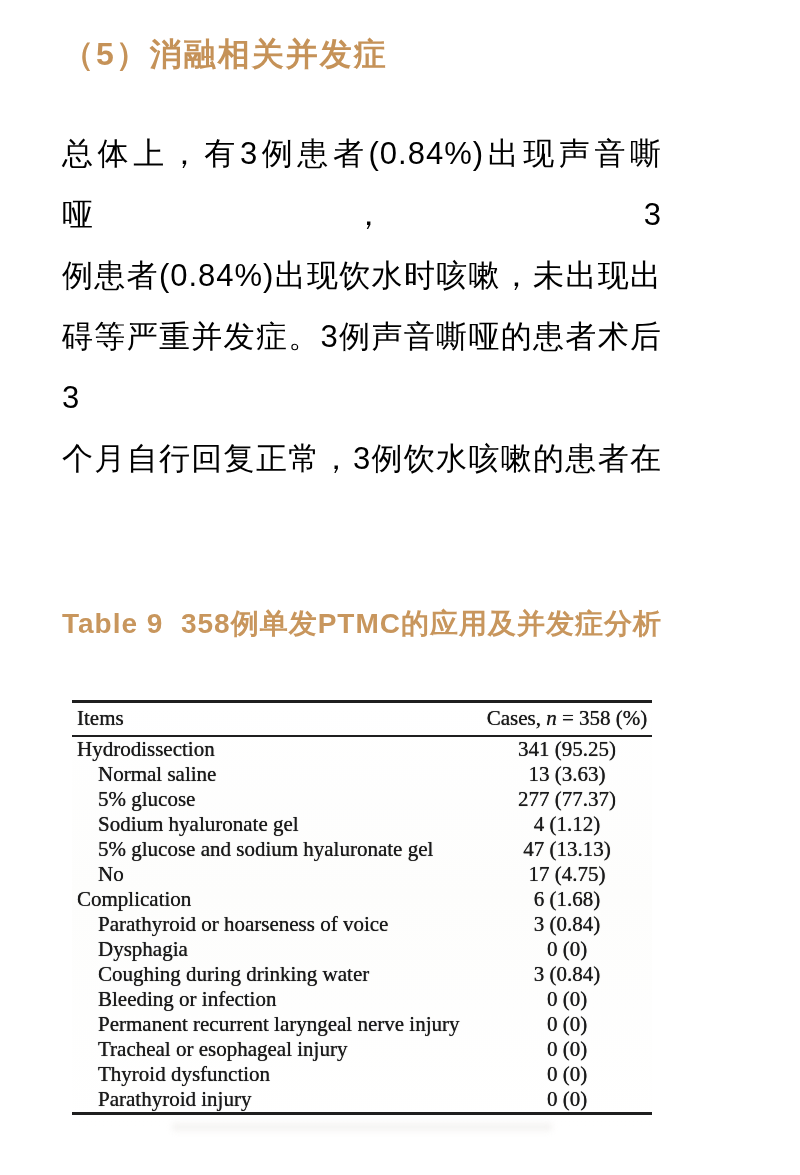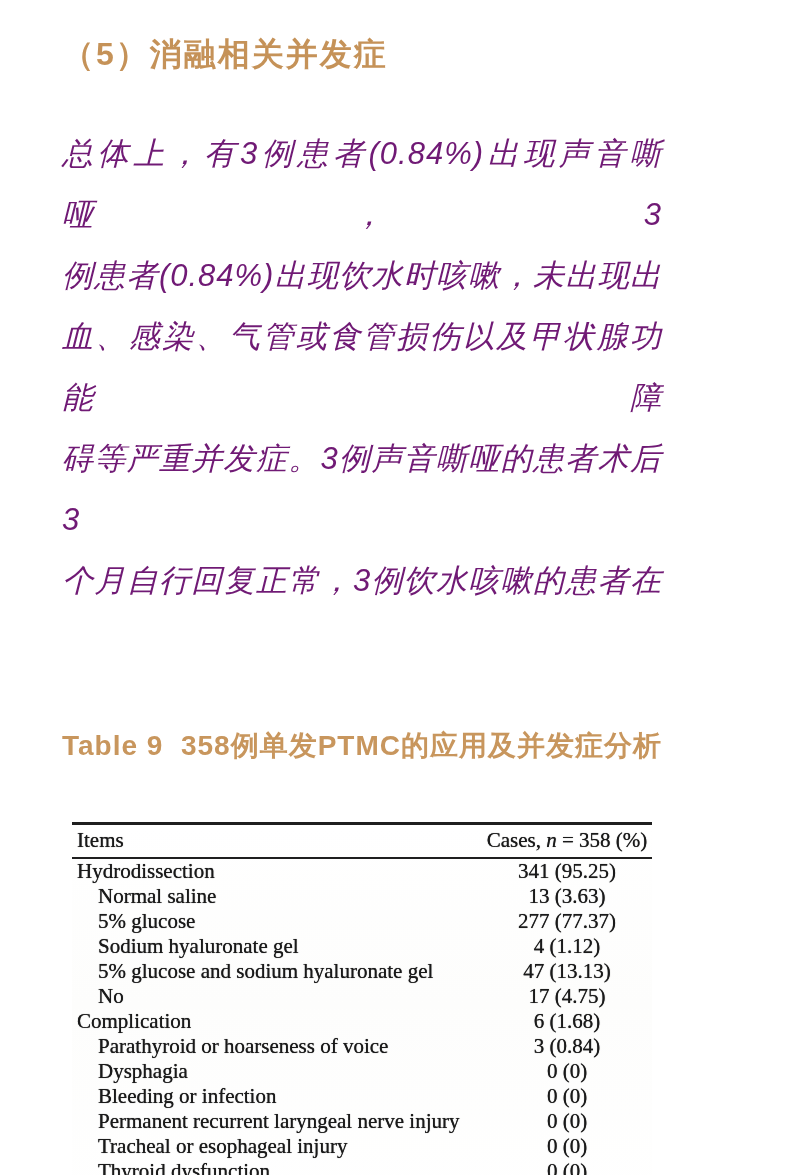--- a/index.html
+++ b/index.html
@@ -72,24 +72,23 @@
   }
 </style>
 </head>
 <body>
 
 <div class="page">
   <div class="content">
 
     <h2 class="heading" style="color: rgb(197, 146, 88);">（5）消融相关并发症</h2>
 
-    <div class="paragraph" style="color: #701a75; font-style: italic;">
+    <div class="paragraph" style="color: #000000;">
       <div class="pline">总体上，有3例患者(0.84%)出现声音嘶哑，3</div>
       <div class="pline">例患者(0.84%)出现饮水时咳嗽，未出现出</div>
-      <div class="pline">血、感染、气管或食管损伤以及甲状腺功能障</div>
       <div class="pline">碍等严重并发症。3例声音嘶哑的患者术后3</div>
       <div class="pline">个月自行回复正常，3例饮水咳嗽的患者在</div>
     </div>
 
     <div class="table-title" style="color: rgb(200, 150, 93);">Table 9  358例单发PTMC的应用及并发症分析</div>
 
     <div class="table-wrap">
       <table class="scan">
         <thead>
           <tr>
@@ -128,20 +127,24 @@
             </tr>
           <tr>
               <td class="item sub">Parathyroid or hoarseness of voice</td>
               <td class="val">3 (0.84)</td>
             </tr>
           <tr>
               <td class="item sub">Dysphagia</td>
               <td class="val">0 (0)</td>
             </tr>
           <tr>
+              <td class="item sub">Coughing during drinking water</td>
+              <td class="val">3 (0.84)</td>
+            </tr>
+          <tr>
               <td class="item sub">Bleeding or infection</td>
               <td class="val">0 (0)</td>
             </tr>
           <tr>
               <td class="item sub">Permanent recurrent laryngeal nerve injury</td>
               <td class="val">0 (0)</td>
             </tr>
           <tr>
               <td class="item sub">Tracheal or esophageal injury</td>
               <td class="val">0 (0)</td>

